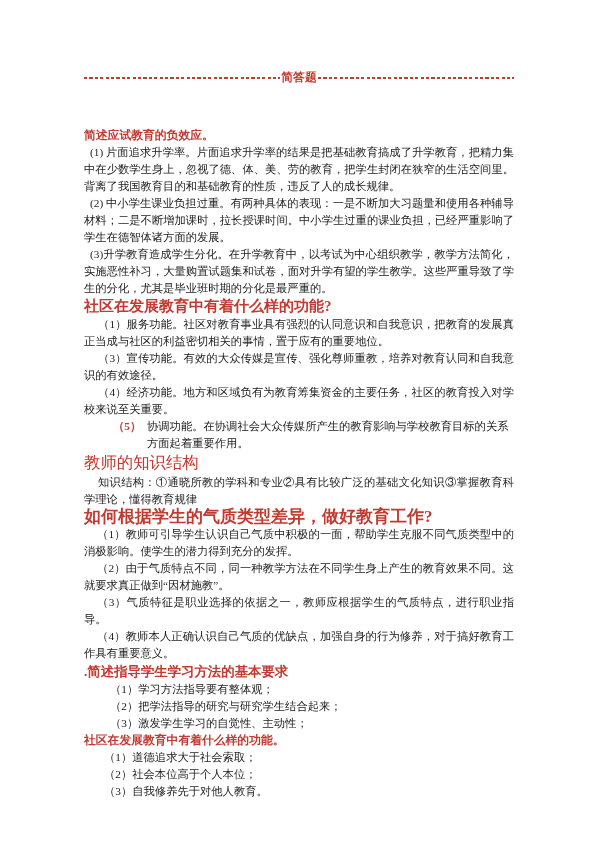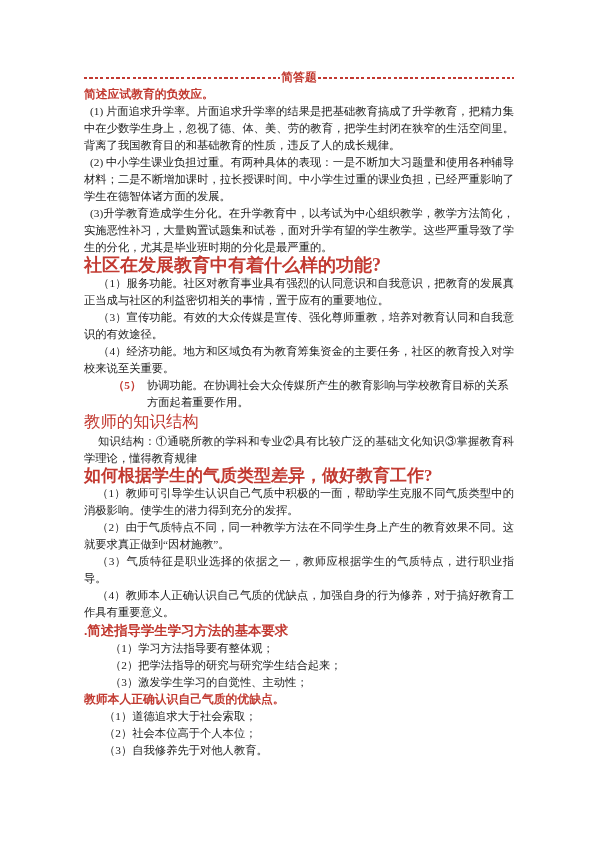--- a/index.html
+++ b/index.html
@@ -28,22 +28,22 @@
   }
   .divider-label {
     color: #c23a31; font-weight: bold;
     font-size: 11.8px; line-height: 17px;
     padding: 0 1px;
     white-space: nowrap;
   }
 
   
   .hd { color: #c23a31; margin: 0; }
-  .hd-a { font-size: 11.8px; font-weight: bold;   line-height: 17px; }
-  .hd-b { font-size: 18px; font-weight: bold;   line-height: 19px; }
+  .hd-a { font-size: 11.8px; font-weight: bold;   line-height: 17px; margin-top: 41px; }
+  .hd-b { font-size: 15px; font-weight: bold;   line-height: 19px; }
   .hd-c { font-size: 16.4px; font-weight: normal; line-height: 22px; }
   .hd-d { font-size: 17px;   font-weight: bold;   line-height: 18px; }
   .hd-e { font-size: 13.4px; font-weight: bold;   line-height: 19px; }
   .hd-f { font-size: 11.8px; font-weight: bold;   line-height: 17px; }
 
   
   p.body-p {
     margin: 0;
     font-size: 11.3px;
     line-height: 17px;
@@ -111,20 +111,20 @@
     </div>
 
     <div class="section s5">
       <h2 class="hd hd-e">.简述指导学生学习方法的基本要求</h2>
       <p class="body-p">（1）学习方法指导要有整体观；</p>
       <p class="body-p">（2）把学法指导的研究与研究学生结合起来；</p>
       <p class="body-p">（3）激发学生学习的自觉性、主动性；</p>
     </div>
 
     <div class="section s6">
-      <h2 class="hd hd-f">教师本人正确认识自己气质的优缺点。</h2>
+      <h2 class="hd hd-f">社区在发展教育中有着什么样的功能。</h2>
       <p class="body-p">（1）道德追求大于社会索取；</p>
       <p class="body-p">（2）社会本位高于个人本位；</p>
       <p class="body-p">（3）自我修养先于对他人教育。</p>
     </div>
 
   </div>
 </div>
 
 </body></html>

